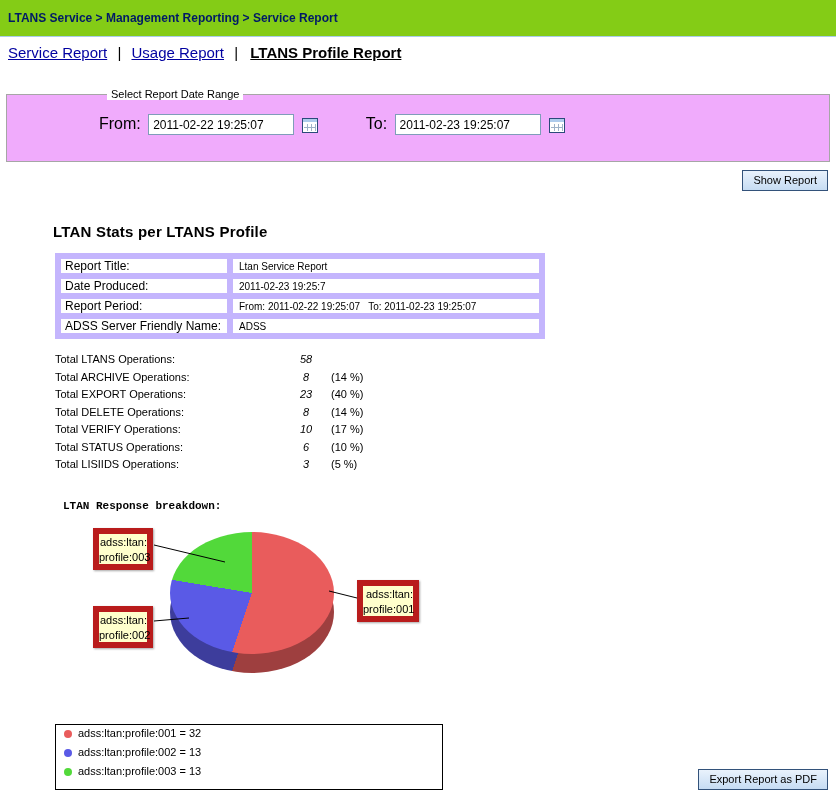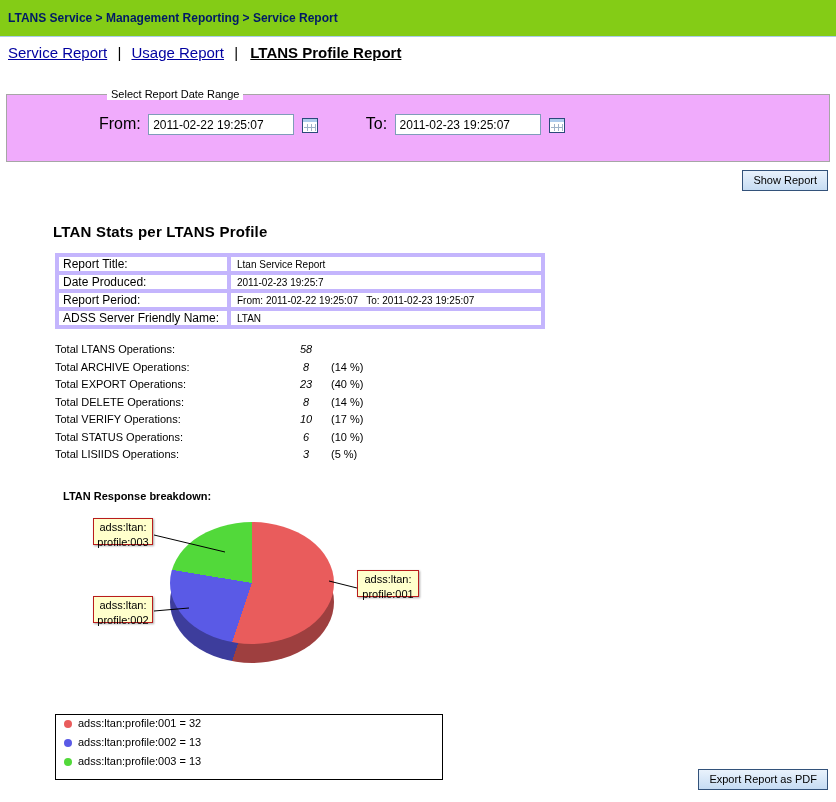--- a/index.html
+++ b/index.html
@@ -90,53 +90,54 @@
     font-size: 15px;
     font-weight: bold;
     letter-spacing: 0.2px;
   }
   table.info {
     margin: 13px 0 0 55px;
     border-collapse: collapse;
     width: 490px;
   }
   table.info td {
-    border: 4px solid #c4b5fd;
+    border: 6px solid #c4b5fd;
     height: 17px;
     vertical-align: middle;
   }
   td.info-label { width: 172px; padding-left: 4px; font-size: 12px; }
   td.info-value { padding-left: 6px; font-size: 10px; white-space: pre; }
   
   .stats { margin: 14px 0 0 55px; }
   .stat-row { height: 17.5px; font-size: 11px; }
   .stat-label { display: inline-block; width: 238px; }
   .stat-value { display: inline-block; width: 26px; text-align: center; font-style: italic; }
   .stat-pct { display: inline-block; margin-left: 12px; }
   .breakdown-label {
     margin: 24px 0 0 63px;
     font-size: 11px;
     font-weight: bold;
+    font-family: Liberation Mono, monospace;
   }
   
   .chart-area { position: relative; margin: 8px 0 0 55px; width: 460px; height: 188px; }
   .pie-wrap { position: absolute; left: 115px; top: 12px; width: 164px; height: 142px; }
   .pie-depth, .pie-top {
     position: absolute; left: 0; width: 164px; height: 122px; border-radius: 50%;
   }
   .pie-depth { top: 19px; filter: brightness(0.68); }
   .pie-top { top: 0; }
   .callout {
     position: absolute;
-    width: 60px; height: 27px;
+    width: 60px; height: 42px;
     background: #ffffcc;
-    border: 1px solid #b91c1c;
+    border: 6px solid #b91c1c;
     box-shadow: 1px 1px 2px rgba(0,0,0,0.35);
     font-size: 11px;
-    text-align: center;
+    text-align: right;
     white-space: pre-line;
     line-height: 15px;
     padding-top: 1px;
   }
   .callout-003 { left: 38px; top: 8px; }
   .callout-002 { left: 38px; top: 86px; }
   .callout-001 { left: 302px; top: 60px; width: 62px; }
   .callout-lines { position: absolute; left: 0; top: 0; pointer-events: none; }
   
   .legend {
@@ -195,21 +196,21 @@
   <tr>
     <td class="info-label">Date Produced:</td>
     <td class="info-value">2011-02-23 19:25:7</td>
   </tr>
   <tr>
     <td class="info-label">Report Period:</td>
     <td class="info-value">From: 2011-02-22 19:25:07   To: 2011-02-23 19:25:07</td>
   </tr>
   <tr>
     <td class="info-label">ADSS Server Friendly Name:</td>
-    <td class="info-value">LTAN</td>
+    <td class="info-value">ADSS</td>
   </tr>
 </tbody>
   </table>
 
 <div class="stats">
   <div class="stat-row">
     <span class="stat-label">Total LTANS Operations:</span><span class="stat-value">58</span><span class="stat-pct"></span>
   </div>
   <div class="stat-row">
     <span class="stat-label">Total ARCHIVE Operations:</span><span class="stat-value">8</span><span class="stat-pct">(14 %)</span>

